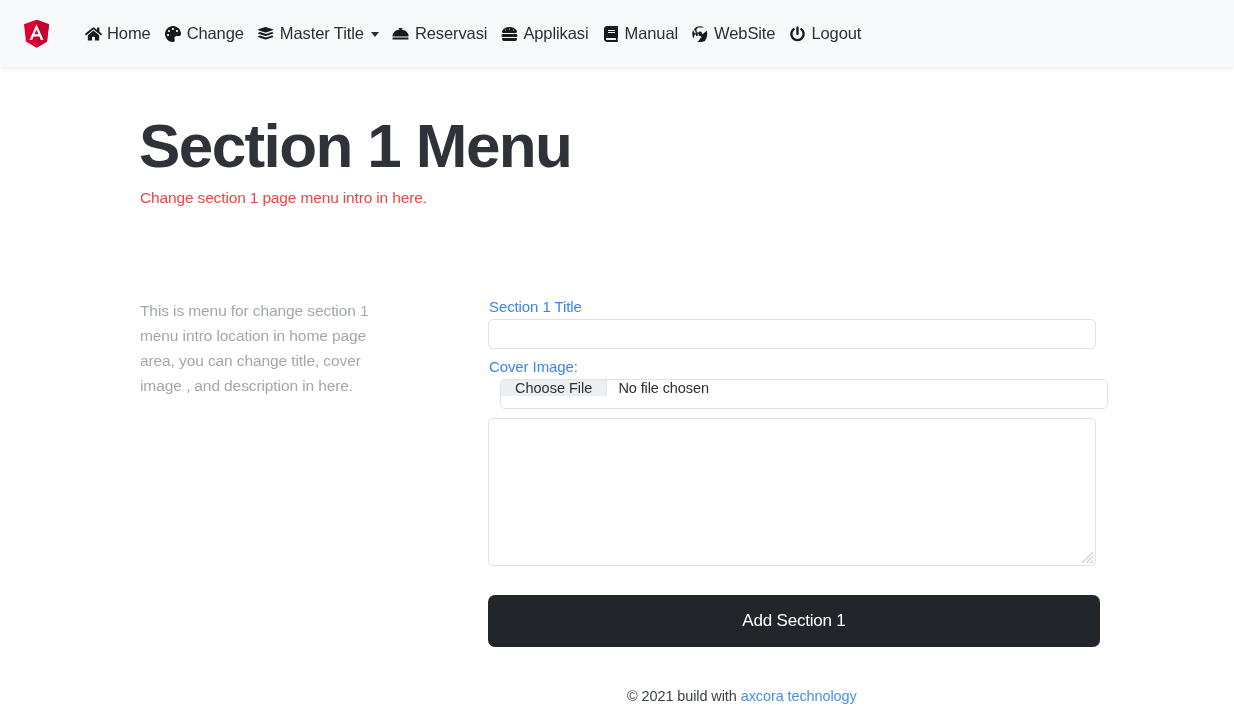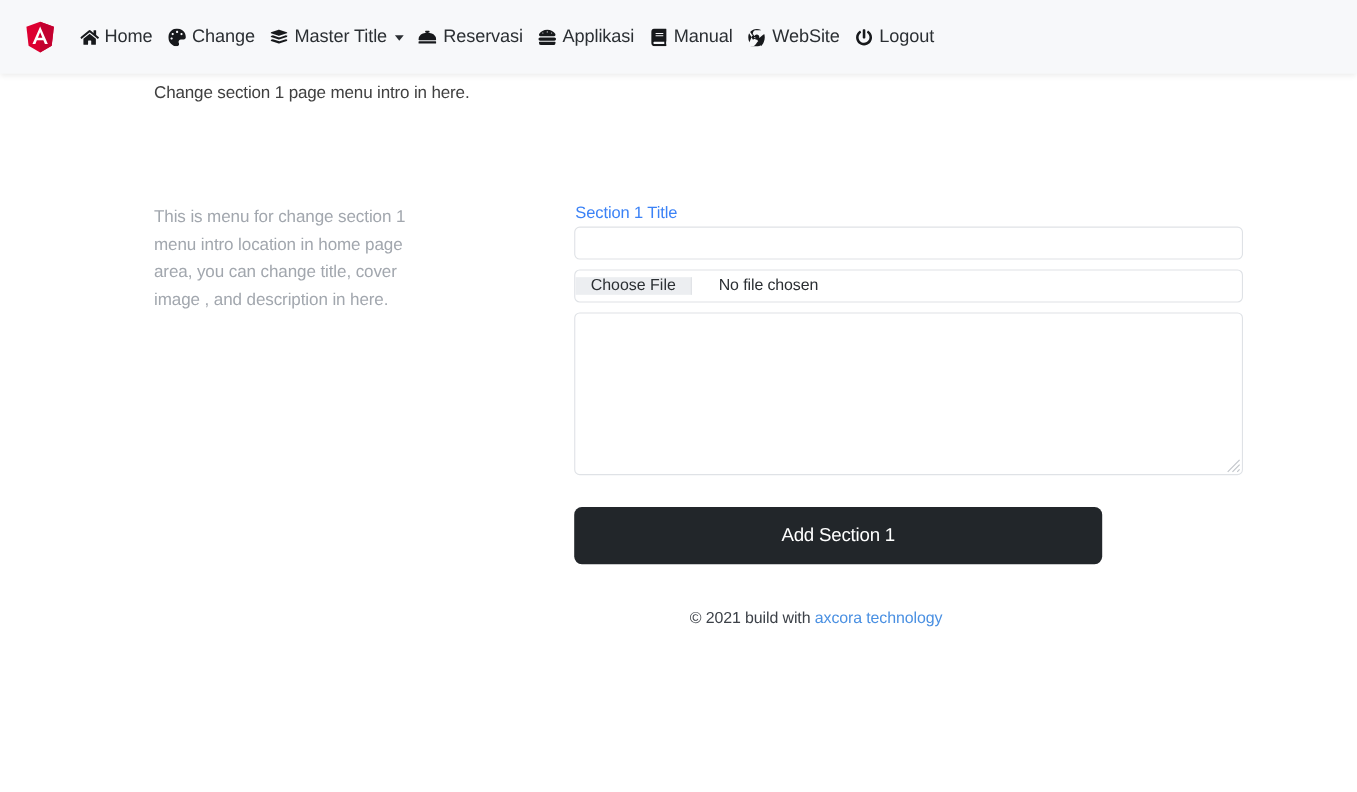--- a/index.html
+++ b/index.html
@@ -32,21 +32,21 @@
     height: 30px;
     margin-right: 17px;
     display: block;
     flex: 0 0 auto;
   }
   .nav-links {
     display: flex;
     align-items: center;
     gap: 0px;
     list-style: none;
-    margin: 4px;
+    margin: 16px;
     padding: 0;
   }
   .nav-item {
     display: flex;
     align-items: center;
     color: #2b2f33;
     font-size: 16.5px;
     letter-spacing: -0.1px;
     padding: 2px 13px 2px 0;
     margin-right: 7px;
@@ -91,30 +91,29 @@
     padding-top: 46px;
     font-size: 62px;
     line-height: 1.08;
     font-weight: 700;
     letter-spacing: -1.6px;
     color: #2f3339;
   }
   .page-sub {
     margin: 9px 0 0 1px;
     font-size: 15.5px;
-    color: #404040;
+    color: #ef4444;
     letter-spacing: -0.15px;
     font-weight: 400;
   }
 
   .row {
     display: flex;
     margin-top: 91px;
     padding-left: 1px;
-    gap: 34px;
   }
   .col-left {
     width: 348px;
     flex: 0 0 348px;
     padding-right: 10px;
   }
   .intro-text {
     margin: 0;
     font-size: 15.5px;
     line-height: 25px;
@@ -146,46 +145,47 @@
     background: #fff;
     font-family: "Liberation Sans", sans-serif;
     font-size: 14px;
     color: #33383d;
     padding: 4px 10px;
     outline: none;
   }
 
   .file-row {
     display: flex;
-    align-items: center;
+    align-items: flex-start;
     width: 608px;
     height: 30px;
     border: 1px solid #dfe2e6;
     border-radius: 5px;
     overflow: hidden;
     background: #fff;
+    margin-left: 12px;
   }
   .file-btn {
     display: flex;
     align-items: center;
     justify-content: center;
     padding: 0 14px;
     background: #eceef1;
     border: none;
     border-right: 1px solid #dfe2e6;
     font-family: "Liberation Sans", sans-serif;
     font-size: 14.5px;
     color: #2b2f33;
     cursor: pointer;
     white-space: nowrap;
   }
   .file-name {
     display: flex;
     align-items: center;
-    padding-left: 24px;
+    padding-left: 11px;
     font-size: 14.5px;
     color: #2b2f33;
     letter-spacing: -0.1px;
   }
 
   .spacer-8 { height: 9px; }
 
   .textarea-wrap { position: relative; width: 608px; }
   textarea.form-control {
     width: 608px;
@@ -199,21 +199,21 @@
     right: 2px;
     bottom: 2px;
     width: 13px;
     height: 13px;
     pointer-events: none;
     opacity: 0.6;
   }
 
   .btn-submit {
     display: block;
-    width: 480px;
+    width: 612px;
     height: 52px;
     margin-top: 29px;
     background: #22262a;
     color: #ffffff;
     border: none;
     border-radius: 7px;
     font-family: "Liberation Sans", sans-serif;
     font-size: 17px;
     letter-spacing: -0.2px;
     cursor: pointer;
@@ -335,36 +335,38 @@
       <span>Logout</span>
     </a>
       </li>
 
   </ul>
 </nav>
 
 <main class="page">
   <div class="container">
 
+    <h1 class="page-title">Section 1 Menu</h1>
     <p class="page-sub">Change section 1 page menu intro in here.</p>
 
     <div class="row">
 
       <div class="col-left">
         <p class="intro-text">This is menu for change section 1 menu intro location in home page area, you can change title, cover image , and description in here.</p>
       </div>
 
       <div class="col-right">
         <form>
 
           <label class="field-label">Section 1 Title</label>
           <input class="form-control" type="text" placeholder="" style="">
 
           <div class="spacer-8"></div>
 
+          <label class="field-label">Cover Image:</label>
           <div class="file-row">
             <button type="button" class="file-btn">Choose File</button>
             <span class="file-name">No file chosen</span>
           </div>
 
           <div class="spacer-8"></div>
 
           <div class="textarea-wrap">
             <textarea class="form-control" placeholder="" style=""></textarea>
             <svg class="resize-grip" viewBox="0 0 12 12">

